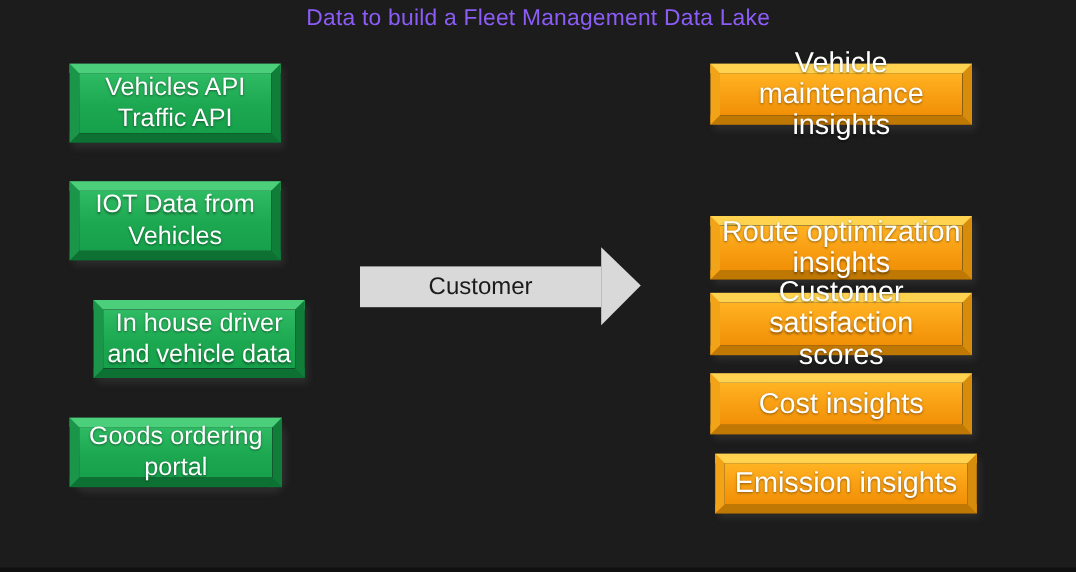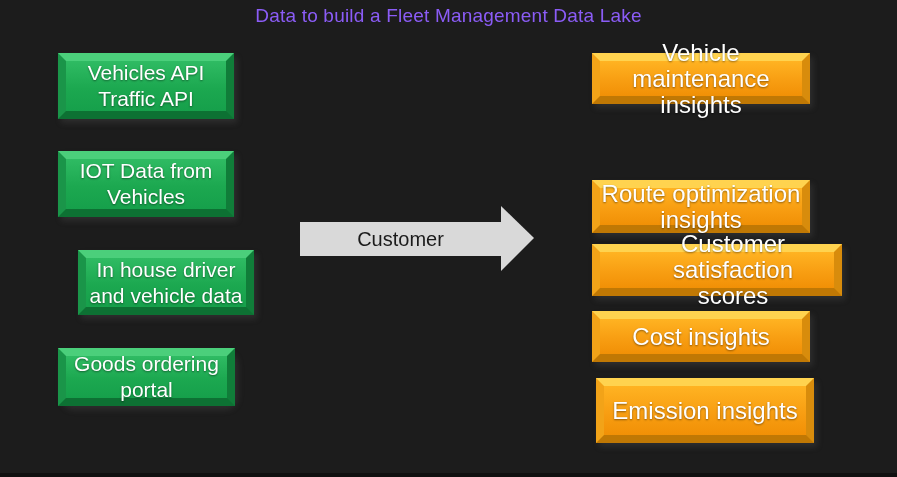--- a/index.html
+++ b/index.html
@@ -61,23 +61,23 @@
   
   .g1 { left: 58px;  top: 53px;  width: 176px; height: 66px; }
   .g2 { left: 58px;  top: 151px; width: 176px; height: 66px; }
   .g3 { left: 58px;  top: 250px; width: 176px; height: 65px; margin-left: 20px; }
   .g4 { left: 58px;  top: 348px; width: 177px; height: 58px; border-radius: 13px; }
 
   
   .o1 { left: 592px; top: 53px;  width: 218px; height: 51px; }
   .o2 { left: 592px; top: 118px; width: 218px; height: 51px; }
   .o3 { left: 592px; top: 180px; width: 218px; height: 53px; }
-  .o4 { left: 592px; top: 244px; width: 218px; height: 52px; padding-left: 32px; }
+  .o4 { left: 592px; top: 244px; width: 218px; height: 52px; }
   .o5 { left: 592px; top: 311px; width: 218px; height: 51px; }
-  .o6 { left: 596px; top: 378px; width: 218px; height: 65px; }
+  .o6 { left: 596px; top: 378px; width: 218px; height: 50px; }
 
   
   .arrow-wrap {
     position: absolute;
     left: 300px;
     top: 206px;
     width: 233px;
     height: 65px;
   }
   .arrow-body {

